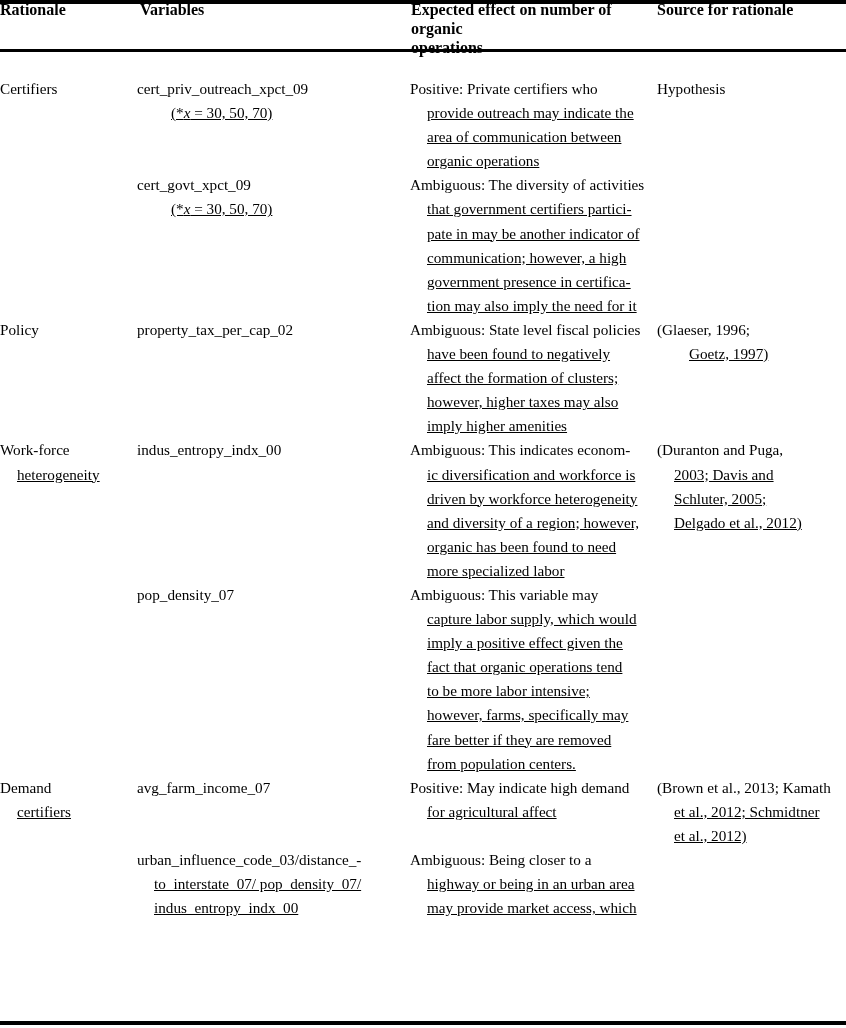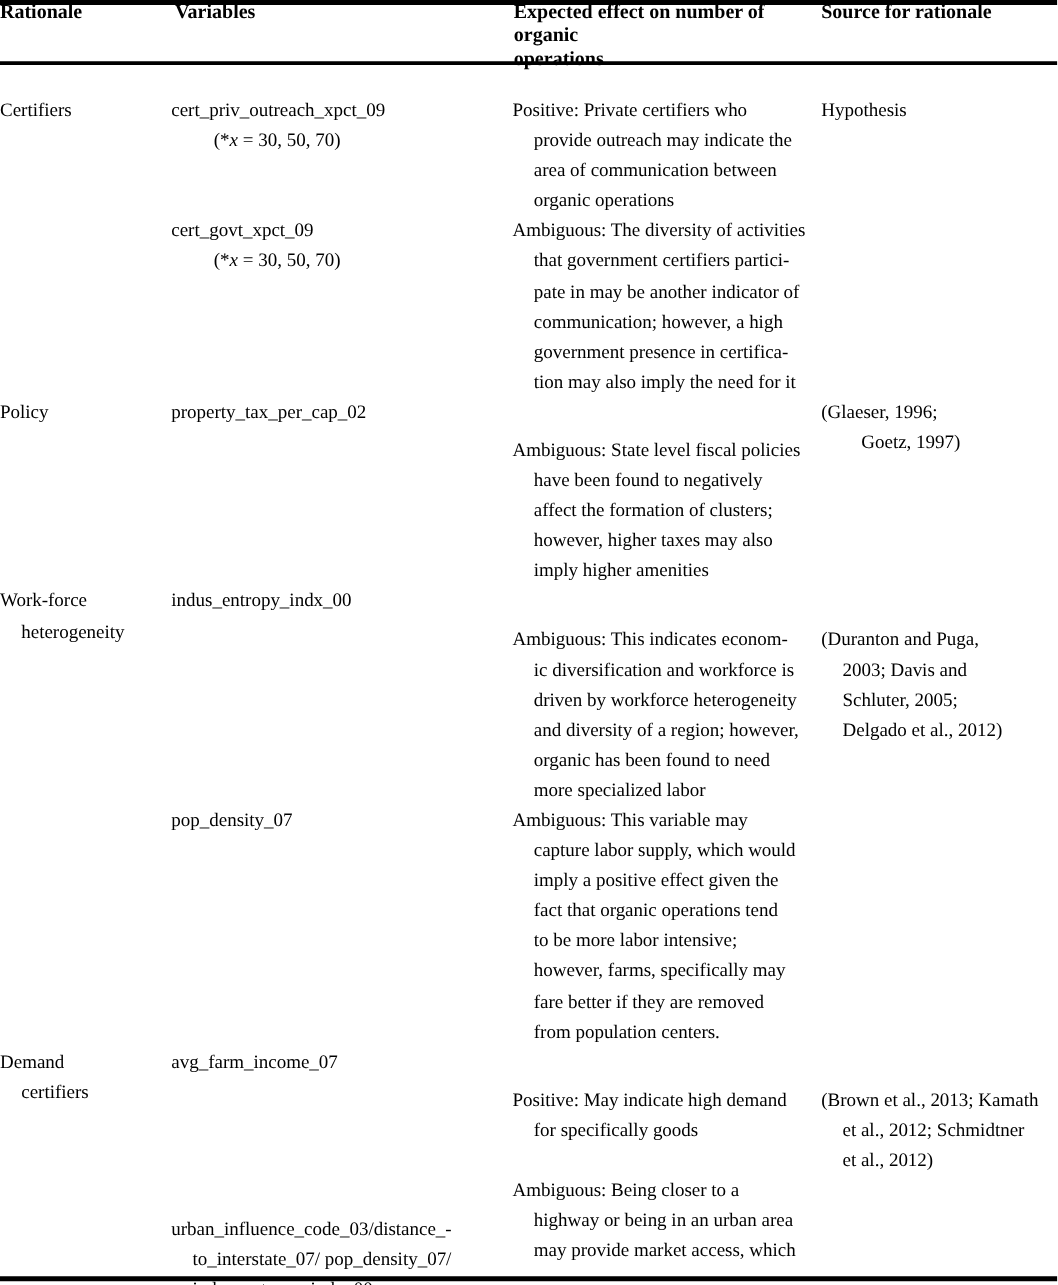--- a/index.html
+++ b/index.html
@@ -91,23 +91,24 @@
   td.td-source    .cell { padding-left: 17px; text-indent: -17px; }
 
   td.td-variables { padding-left: 2px; }
   td.td-effect    { padding-left: 1px; }
   td.td-source    { padding-left: 0px; }
 
   .var-sub {
     display: block;
     padding-left: 34px;
     text-indent: 0;
+    text-decoration: underline;
   }
   .ital { font-style: italic; }
-  .tight { white-space: nowrap; margin-top: 31px; }
+  .tight { white-space: nowrap; }
 </style>
 </head>
 <body>
 
 <div class="page">
 
   <div class="rule rule-top"></div>
   <div class="rule rule-header"></div>
   <div class="rule rule-bottom"></div>
 
@@ -249,21 +250,21 @@
       <tr>
         <td class="td-rationale">
           <span class="cell">Demand</span>
           <span class="var-sub" style="padding-left:17px">certifiers</span>
         </td>
         <td class="td-variables">
           <span class="cell">avg_farm_income_07</span>
         </td>
         <td class="td-effect">
           <span class="cell tight">Positive: May indicate high demand</span>
-          <span class="var-sub" style="padding-left:17px">for specifically goods</span>
+          <span class="var-sub" style="padding-left:17px">for agricultural affect</span>
         </td>
         <td class="td-source">
           <span class="cell tight">(Brown et al., 2013; Kamath</span>
           <span class="var-sub" style="padding-left:17px">et al., 2012; Schmidtner</span>
           <span class="var-sub" style="padding-left:17px">et al., 2012)</span>
         </td>
       </tr>
 
       <tr>
         <td class="td-rationale"></td>

